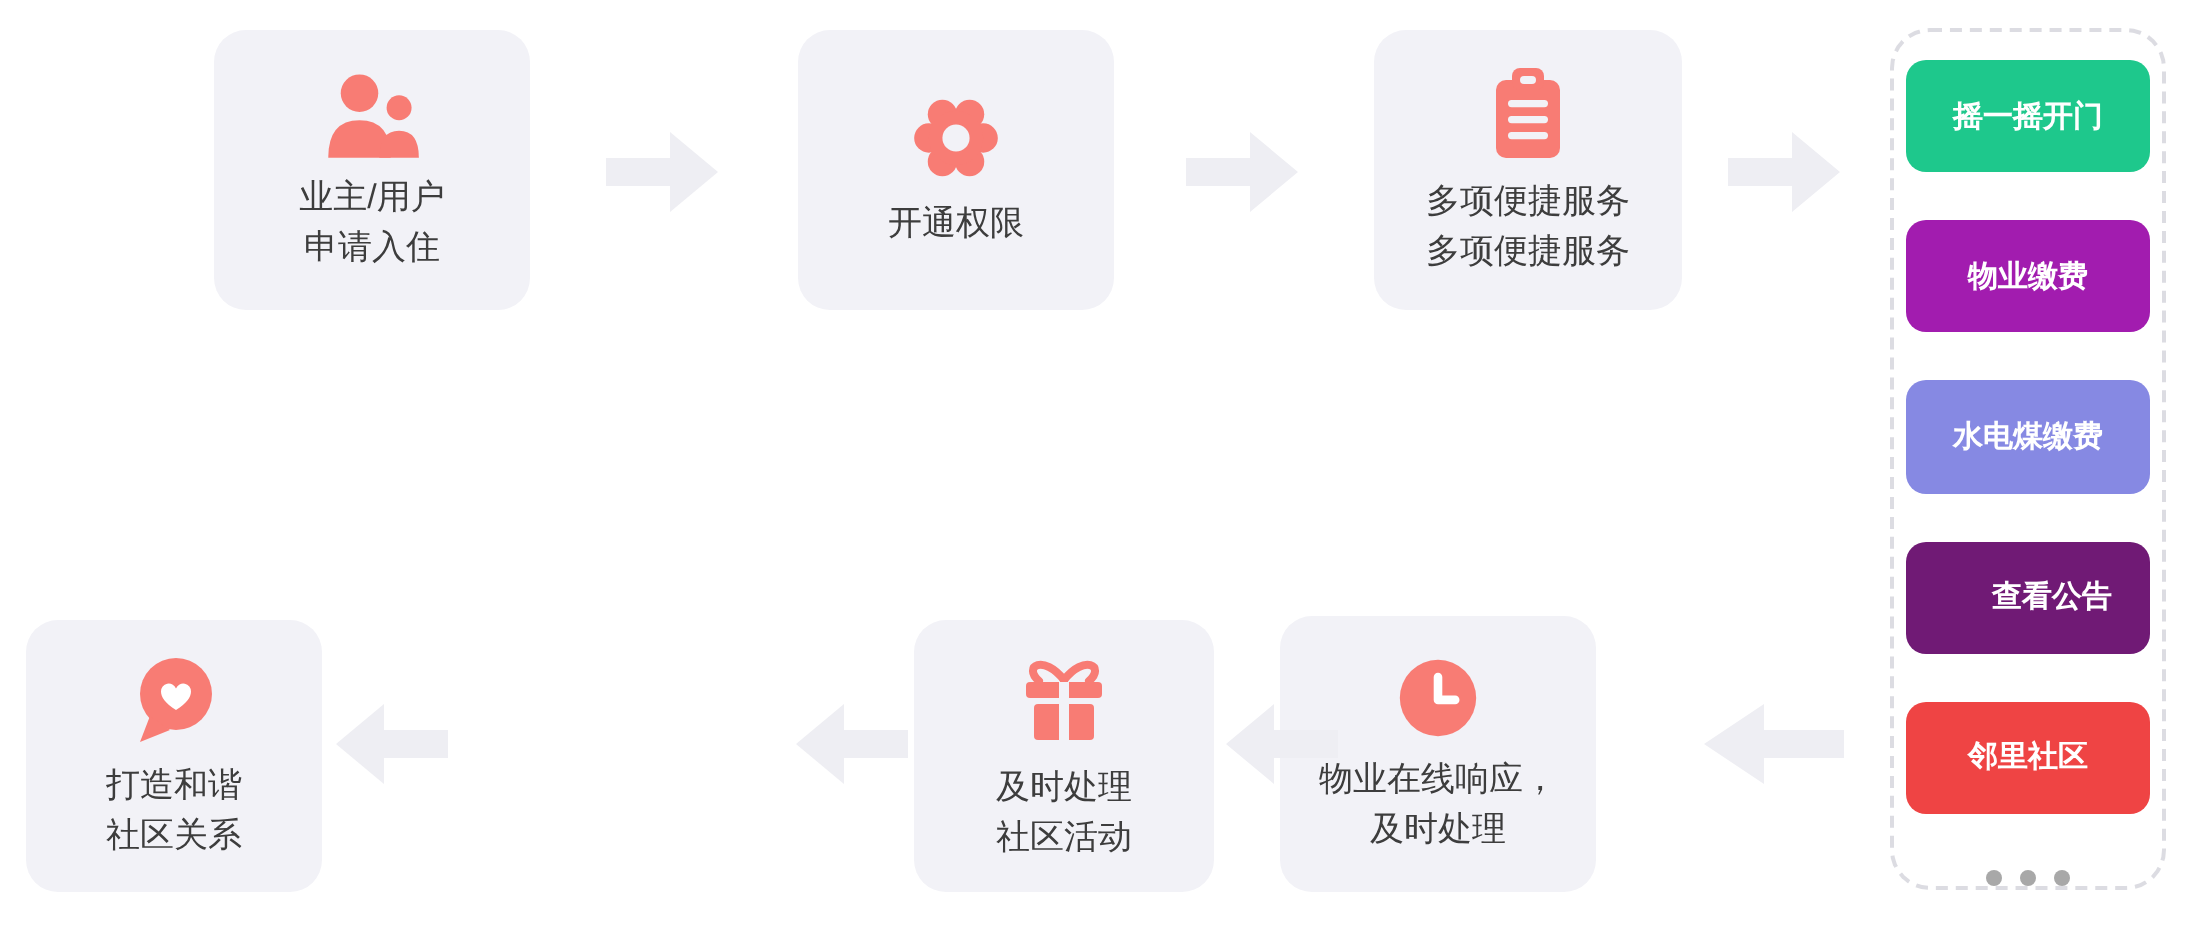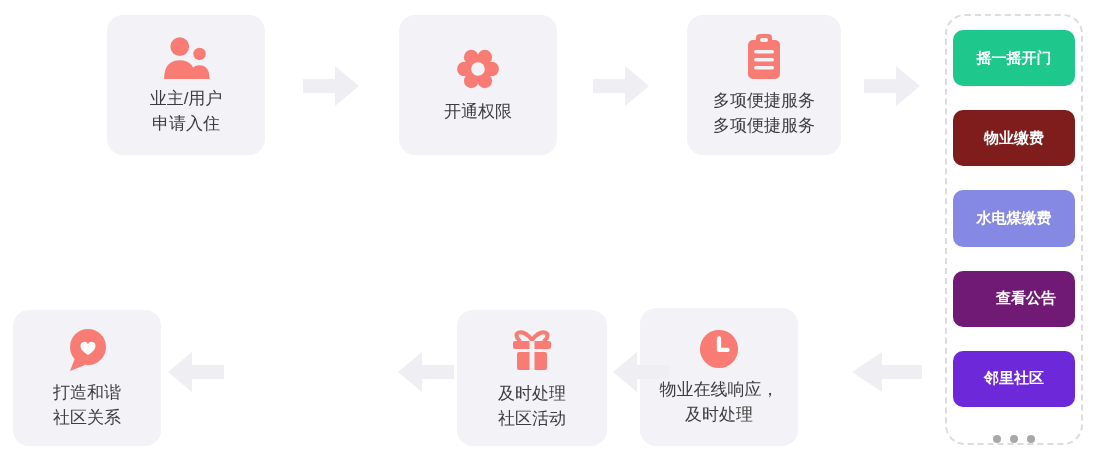--- a/index.html
+++ b/index.html
@@ -90,24 +90,24 @@
   </div>
 
   <div class="arrow" style="left: 864px; top: 66px; color: rgb(238, 238, 243);">
     <svg viewBox="0 0 56 40" fill="currentColor">
         <polygon points="0,13 32,13 32,0 56,20 32,40 32,27 0,27"></polygon>
       </svg>
   </div>
 
   <div class="panel">
     <button class="svc-btn" style="background-color: rgb(30, 200, 140);">摇一摇开门</button>
-    <button class="svc-btn" style="background-color: #7f1d1d;">物业缴费</button>
+    <button class="svc-btn" style="background-color: #a21caf;">物业缴费</button>
     <button class="svc-btn" style="background-color: rgb(134, 137, 227);">水电煤缴费</button>
     <button class="svc-btn" style="background-color: #701a75; padding-left: 24px;">查看公告</button>
-    <button class="svc-btn" style="background-color: #6d28d9;">邻里社区</button>
+    <button class="svc-btn" style="background-color: #ef4444;">邻里社区</button>
     <div class="dots">
       <span class="dot"></span>
       <span class="dot"></span>
       <span class="dot"></span>
     </div>
   </div>
 
   <div class="arrow" style="left: 852px; top: 352px; width: 70px; color: rgb(238, 238, 243);">
     <svg viewBox="0 0 56 40" preserveAspectRatio="none" fill="currentColor">
         <polygon points="56,13 24,13 24,0 0,20 24,40 24,27 56,27"></polygon>

